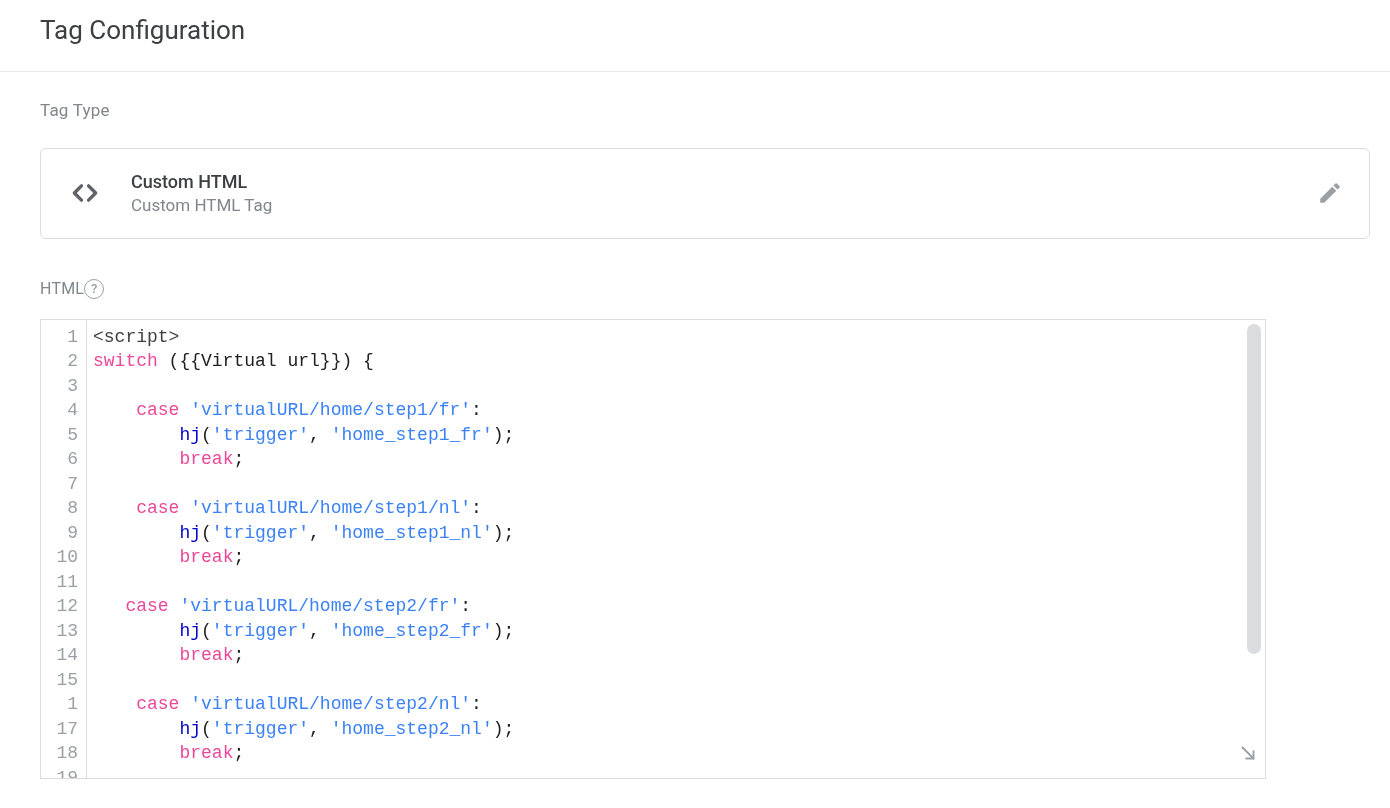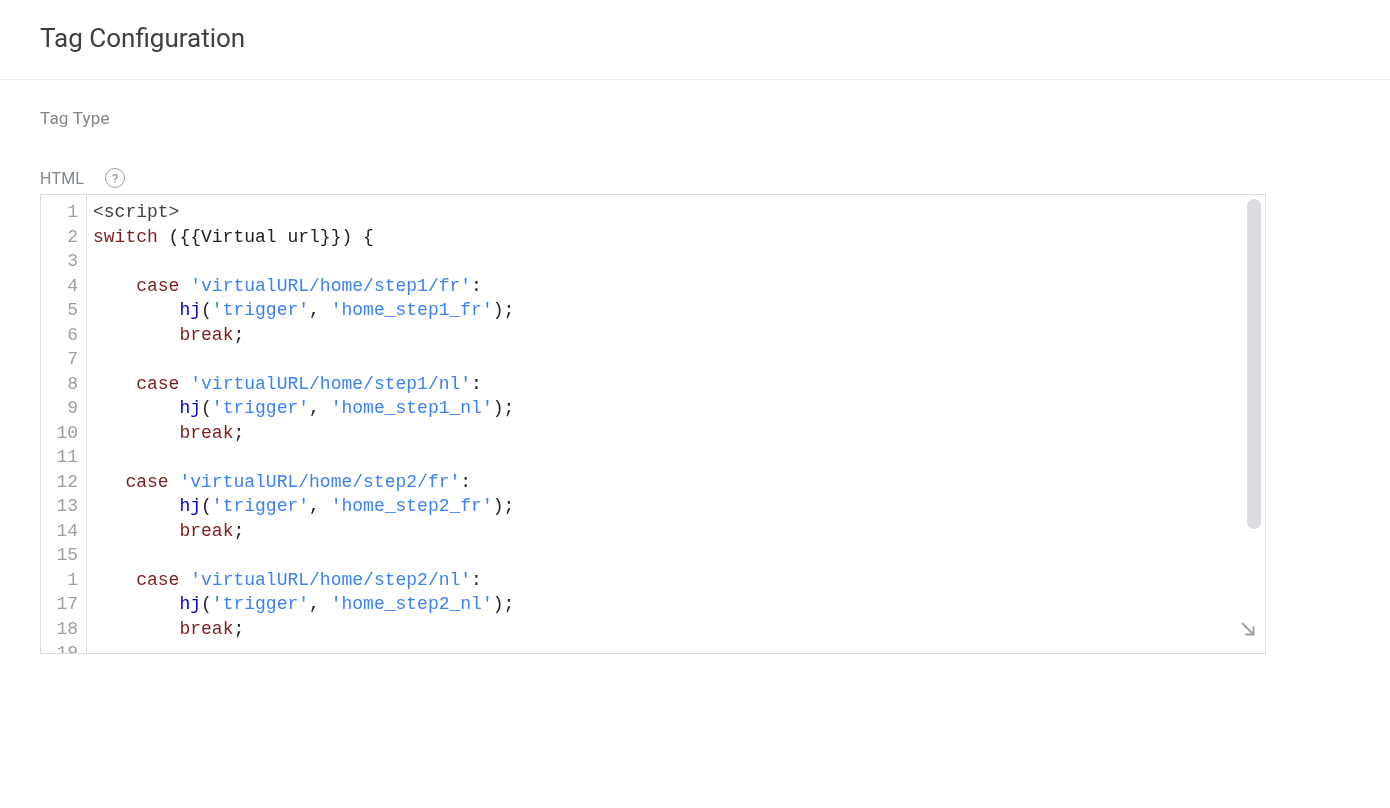--- a/index.html
+++ b/index.html
@@ -6,21 +6,21 @@
   html, body {
     margin: 0;
     padding: 0;
     font-family: 'Roboto', 'Helvetica Neue', Arial, sans-serif;
     background: #fff;
     color: #202124;
     width: 1390px;
     height: 808px;
   }
   .page {
-    padding: 23px 20px 0 40px;
+    padding: 15px 20px 0 40px;
   }
   .page-title {
     font-size: 26px;
     font-weight: 400;
     color: #3c4043;
     margin: 0 0 26px 0;
     letter-spacing: 0px;
   }
   .divider {
     border: none;
@@ -63,23 +63,23 @@
     line-height: 1.4;
   }
   .edit-btn {
     color: #9aa0a6;
     display: flex;
     align-items: center;
     cursor: pointer;
   }
   .html-label-row {
     display: flex;
-    align-items: flex-end;
-    gap: 21px;
-    margin: 40px 0 6px 0;
+    align-items: center;
+    gap: 0;
+    margin: 40px 0 20px 0;
   }
   .html-label {
     font-size: 16px;
     color: #80868b;
     letter-spacing: 0.2px;
   }
   .help-icon {
     width: 20px;
     height: 20px;
     border: 1.7px solid #9aa0a6;
@@ -115,21 +115,21 @@
   }
   .gutter div { height: 24.5px; }
   .code {
     padding: 5px 0 0 6px;
     white-space: pre;
     color: #202124;
     flex: 1;
   }
   .code .line { height: 24.5px; }
   .tok-tag   { color: #404040; }
-  .tok-kw    { color: #7f1d1d; }
+  .tok-kw    { color: #ec4899; }
   .tok-str   { color: #3b82f6; }
   .tok-fn    { color: #0000cc; }
   .scrollbar-track {
     position: absolute;
     right: 4px;
     top: 4px;
     bottom: 4px;
     width: 14px;
   }
   .scrollbar-thumb {
@@ -151,20 +151,37 @@
 </style>
 </head>
 <body>
 
 <div class="page">
   <h1 class="page-title">Tag Configuration</h1>
   <hr class="divider">
 
   <div class="section-label">Tag Type</div>
 
+  <div class="tag-type-card">
+    <div class="tag-icon">
+      <svg width="34" height="34" viewBox="0 0 24 24" fill="none" stroke="currentColor" stroke-width="2.4" stroke-linecap="round" stroke-linejoin="round">
+        <polyline points="9.5 7 4.5 12 9.5 17"></polyline>
+        <polyline points="14.5 7 19.5 12 14.5 17"></polyline>
+      </svg>
+    </div>
+    <div class="tag-text">
+      <div class="tag-name">Custom HTML</div>
+      <div class="tag-subtitle">Custom HTML Tag</div>
+    </div>
+    <div class="edit-btn">
+      <svg width="26" height="26" viewBox="0 0 24 24" fill="currentColor">
+        <path d="M3 17.25V21h3.75L17.81 9.94l-3.75-3.75L3 17.25zM20.71 7.04a1 1 0 0 0 0-1.41l-2.34-2.34a1 1 0 0 0-1.41 0l-1.83 1.83 3.75 3.75 1.83-1.83z"></path>
+      </svg>
+    </div>
+  </div>
 
   <div class="html-label-row">
     <span class="html-label">HTML</span>
     <span class="help-icon">?</span>
   </div>
 
   <div class="editor-wrap">
     <div class="gutter" id="gutter">
         <div>1</div>
         <div>2</div>

